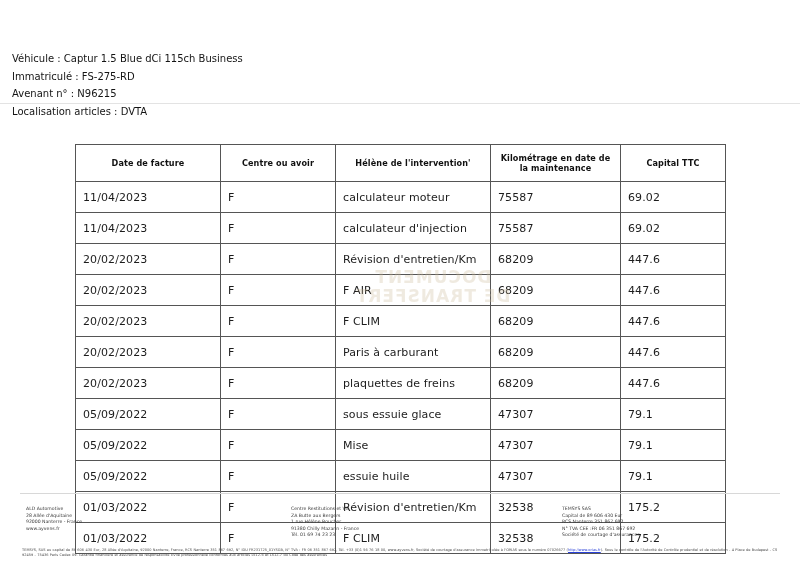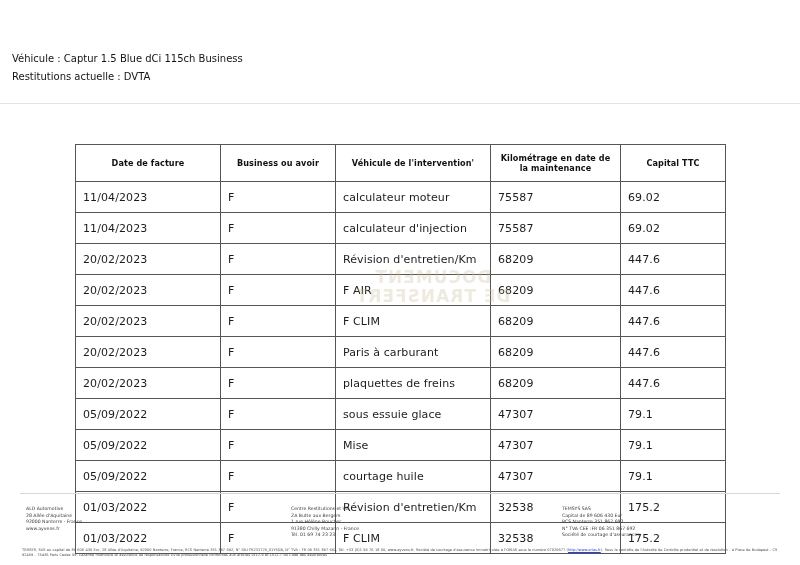--- a/index.html
+++ b/index.html
@@ -168,40 +168,42 @@
     word-spacing: 0.2px;
   }
   .legal .lnk { color: #2a41d8; text-decoration: underline; }
 </style>
 </head>
 <body>
 
 <div class="header">
   <div class="header-left">
     <div>Véhicule : Captur 1.5 Blue dCi 115ch Business</div>
-    <div>Restitutions actuelle : DVTA</div>
+    <div>Immatriculé : FS-275-RD</div>
+    <div>Avenant n° : N96215</div>
+    <div>Localisation articles : DVTA</div>
   </div>
 
 </div>
 <div class="header-rule"></div>
 
 <div class="table-wrap">
   <table class="mtable">
     <colgroup>
       <col class="col-date">
         <col class="col-fa">
         <col class="col-det">
         <col class="col-km">
         <col class="col-mt">
     </colgroup>
     <thead>
       <tr>
         <th>Date de facture</th>
-        <th>Business ou avoir</th>
-        <th>Véhicule de l'intervention'</th>
+        <th>Centre ou avoir</th>
+        <th>Hélène de l'intervention'</th>
         <th>Kilométrage en date de la maintenance</th>
         <th>Capital TTC</th>
       </tr>
     </thead>
     <tbody id="table-body">
         <tr>
           <td>11/04/2023</td>
           <td>F</td>
           <td>calculateur moteur</td>
           <td>75587</td>
@@ -259,21 +261,21 @@
         <tr>
           <td>05/09/2022</td>
           <td>F</td>
           <td>Mise</td>
           <td>47307</td>
           <td>79.1</td>
         </tr>
         <tr>
           <td>05/09/2022</td>
           <td>F</td>
-          <td>courtage huile</td>
+          <td>essuie huile</td>
           <td>47307</td>
           <td>79.1</td>
         </tr>
         <tr>
           <td>01/03/2022</td>
           <td>F</td>
           <td>Révision d'entretien/Km</td>
           <td>32538</td>
           <td>175.2</td>
         </tr>

